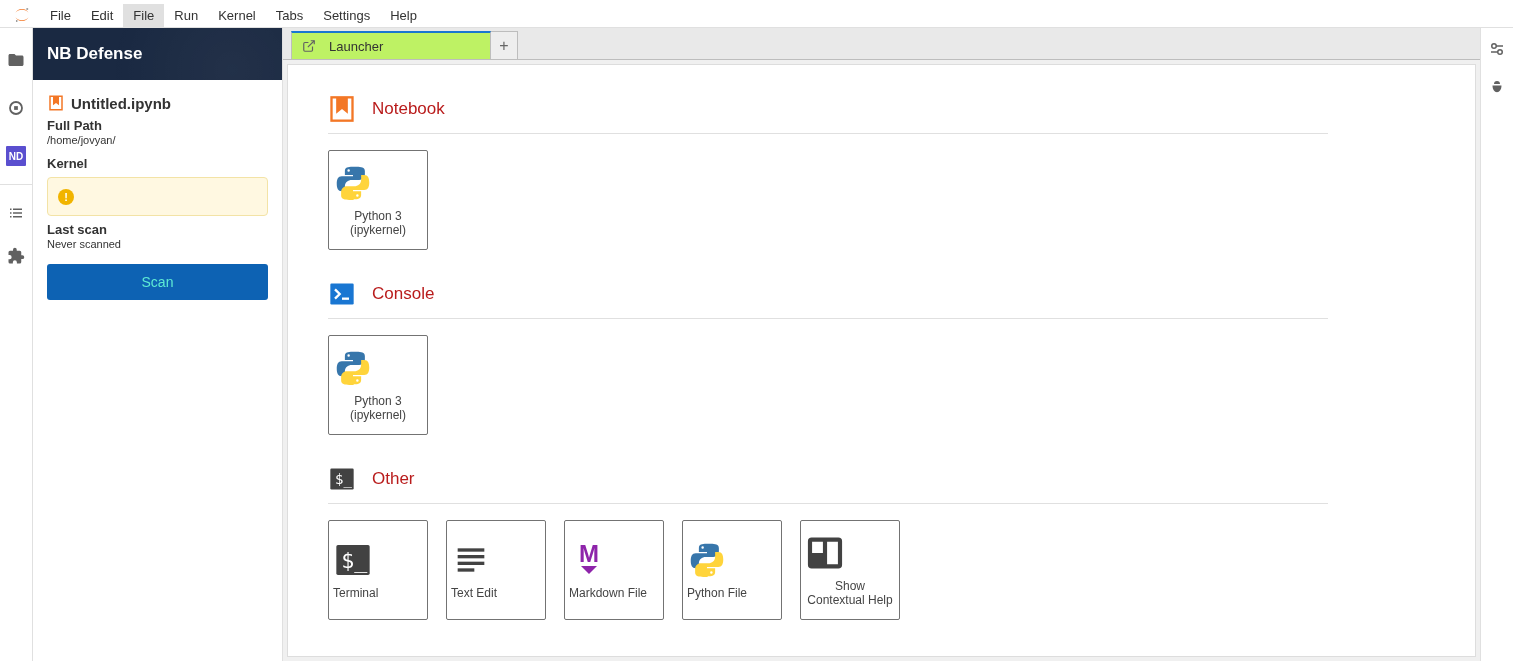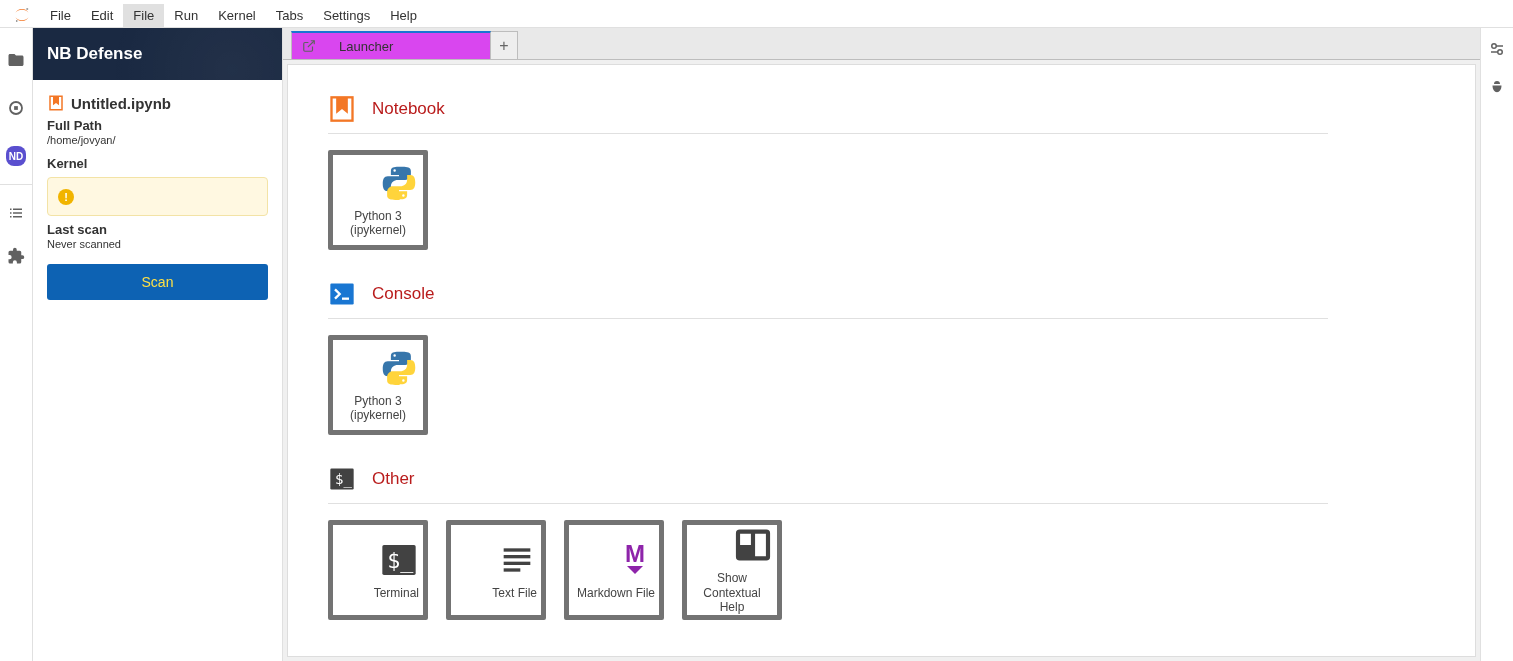--- a/index.html
+++ b/index.html
@@ -11,50 +11,50 @@
 .menubar .menu-item { padding: 4px 10px; cursor: pointer; font-size: 13px; }
 .menubar .menu-item.active { background: #e0e0e0; }
 
 
 .main { display: flex; height: calc(661px - 28px); }
 
 
 .icon-rail { width: 33px; background: #fff; border-right: 1px solid #e0e0e0; display: flex; flex-direction: column; align-items: center; padding-top: 8px; gap: 0; }
 .icon-rail .rail-item { width: 33px; height: 48px; display: flex; align-items: center; justify-content: center; cursor: pointer; color: #616161; }
 .icon-rail .rail-item.spacer-line { border-top: 1px solid #e0e0e0; margin-top: 4px; padding-top: 8px; }
-.icon-rail .nd-badge { width: 20px; height: 20px; background: #5a4fcf; color: #fff; font-size: 10px; font-weight: bold; border-radius: 8px; display: flex; align-items: center; justify-content: center; }
+.icon-rail .nd-badge { width: 20px; height: 20px; background: #5a4fcf; color: #fff; font-size: 10px; font-weight: bold; border-radius: 1px; display: flex; align-items: center; justify-content: center; }
 
 
 .side-panel { width: 250px; border-right: 1px solid #e0e0e0; display: flex; flex-direction: column; background: #fff; }
 .side-panel .panel-header { background: linear-gradient(135deg, #1a2942 0%, #1a2942 100%); color: #fff; padding: 16px 14px; font-size: 17px; font-weight: 600; display:flex; align-items:center; gap:8px; position:relative; }
 .side-panel .panel-header::after{ content:""; position:absolute; inset:0; background: radial-gradient(circle at 80% 80%, rgba(255,255,255,0.04), transparent 60%); }
 .side-panel .panel-body { padding: 14px 14px; }
 .side-panel .file-row { display: flex; align-items: center; gap: 6px; }
 .side-panel .file-row svg { flex-shrink:0; }
 .side-panel .file-name { font-weight: 700; font-size: 15px; }
 .side-panel .label-sm { font-weight: 700; font-size: 13px; margin-top: 6px; }
 .side-panel .value-sm { font-size: 11px; margin-top: 1px; }
 .side-panel .warning { margin-top: 6px; background: #fff8e1; border: 1px solid #f3e3a6; border-radius: 4px; padding: 10px 10px 10px 10px; display: flex; gap: 8px; font-size: 13px; line-height: 1.35; }
 .side-panel .warning .warn-icon { width: 16px; height: 16px; background: #f1b400; border-radius: 50%; color: #fff; display: flex; align-items: center; justify-content: center; font-size: 11px; font-weight: bold; flex-shrink: 0; margin-top: 1px; }
-.side-panel .scan-btn { margin-top: 14px; width: 100%; background: #0d62b3; color: #fde047; border: none; border-radius: 3px; padding: 10px 0; font-size: 14px; cursor: pointer; }
+.side-panel .scan-btn { margin-top: 14px; width: 100%; background: #0d62b3; color: #5eead4; border: none; border-radius: 3px; padding: 10px 0; font-size: 14px; cursor: pointer; }
 
 
 .center { flex: 1; display: flex; flex-direction: column; background: #f0f0f0; }
 .tabbar { height: 32px; background: #e9e9e9; display: flex; align-items: flex-end; border-bottom: 1px solid #bdbdbd; }
 .tabbar .tab-spacer { width: 8px; }
-.tabbar .tab { height: 28px; background: #d946ef; border: 1px solid #bdbdbd; border-bottom: none; padding: 0 40px 0 10px; display: flex; align-items: center; gap: 23px; font-size: 13px; position: relative; border-top: 2px solid #1976d2; cursor:pointer; min-width: 200px; }
+.tabbar .tab { height: 28px; background: #bef264; border: 1px solid #bdbdbd; border-bottom: none; padding: 0 40px 0 10px; display: flex; align-items: center; gap: 13px; font-size: 13px; position: relative; border-top: 2px solid #1976d2; cursor:pointer; min-width: 200px; }
 .tabbar .add-tab { width: 28px; height: 28px; background: #eeeeee; border: 1px solid #bdbdbd; border-bottom: none; display: flex; align-items: center; justify-content: center; font-size: 16px; color: #666; cursor: pointer; margin-left: -1px; }
 
 .launcher { flex: 1; background: #fff; overflow: auto; padding: 30px 20px 30px 40px; margin: 4px; border: 1px solid #ddd; }
 .launcher .section { margin-bottom: 30px; max-width: 1000px; }
 .launcher .section-header { display: flex; align-items: center; gap: 16px; padding-bottom: 10px; border-bottom: 1px solid #e0e0e0; margin-bottom: 16px; }
 .launcher .section-header .sicon { width: 28px; height: 28px; display: flex; align-items: center; justify-content: center; }
 .launcher .section-title { font-size: 17px; color: #b91c1c; }
 .launcher .cards { display: flex; gap: 18px; flex-wrap: wrap; }
-.launcher .card { width: 100px; height: 100px; border: 5px solid #737373; border-radius: 2px; display: flex; flex-direction: column; align-items: flex-end; justify-content: center; gap: 6px; cursor: pointer; padding: 6px 4px; text-align: center; }
+.launcher .card { width: 100px; height: 100px; border: 1px solid #737373; border-radius: 2px; display: flex; flex-direction: column; align-items: flex-start; justify-content: center; gap: 6px; cursor: pointer; padding: 6px 4px; text-align: center; }
 .launcher .card .cicon { width: 40px; height: 40px; display: flex; align-items: center; justify-content: center; }
 .launcher .card .clabel { font-size: 12px; line-height: 1.2; color: #444; }
 
 
 .right-rail { width: 33px; border-left: 1px solid #e0e0e0; display: flex; flex-direction: column; align-items: center; padding-top: 12px; gap: 20px; background:#fff; }
 .right-rail .rrail-item { color: #616161; cursor: pointer; }
 
 svg { display: block; }
 </style>
 </head>
@@ -219,30 +219,39 @@
           </div>
           <div class="card">
             <div class="cicon">
               <svg width="40" height="40" viewBox="0 0 24 24" fill="#424242">
                   <rect x="4" y="5" width="16" height="2"></rect>
                   <rect x="4" y="9" width="16" height="2"></rect>
                   <rect x="4" y="13" width="16" height="2"></rect>
                   <rect x="4" y="17" width="10" height="2"></rect>
                 </svg>
             </div>
-            <div class="clabel">Text File</div>
+            <div class="clabel">Text Edit</div>
           </div>
           <div class="card">
             <div class="cicon">
               <svg width="40" height="40" viewBox="0 0 40 40">
                   <text x="20" y="22" font-size="24" font-weight="bold" fill="#8e24aa" text-anchor="middle" font-family="Arial">M</text>
                   <path d="M12 26 L28 26 L20 34 Z" fill="#8e24aa"></path>
                 </svg>
             </div>
             <div class="clabel">Markdown File</div>
+          </div>
+          <div class="card">
+            <div class="cicon">
+              <svg width="40" height="40" viewBox="0 0 64 64">
+                  <path fill="#3776ab" d="M31 6c-7 0-12 1-12 7v6h13v2H14c-6 0-8 5-8 12s2 12 8 12h5v-8c0-6 5-10 11-10h12c5 0 9-4 9-9V13c0-6-6-7-13-7h-7zm-6 4a2 2 0 1 1 0 4 2 2 0 0 1 0-4z"></path>
+                  <path fill="#ffd43b" d="M33 58c7 0 12-1 12-7v-6H32v-2h18c6 0 8-5 8-12s-2-12-8-12h-5v8c0 6-5 10-11 10H22c-5 0-9 4-9 9v6c0 6 6 7 13 7h7zm6-4a2 2 0 1 1 0-4 2 2 0 0 1 0 4z"></path>
+                </svg>
+            </div>
+            <div class="clabel">Python File</div>
           </div>
           <div class="card">
             <div class="cicon">
               <svg width="40" height="40" viewBox="0 0 24 24" fill="#424242">
                   <rect x="3" y="4" width="18" height="16" rx="1" fill="none" stroke="#424242" stroke-width="2.5"></rect>
                   <rect x="3" y="12" width="9" height="8" fill="#424242"></rect>
                   <line x1="12" y1="4" x2="12" y2="20" stroke="#424242" stroke-width="2.5"></line>
                 </svg>
             </div>
             <div class="clabel">Show Contextual Help</div>

